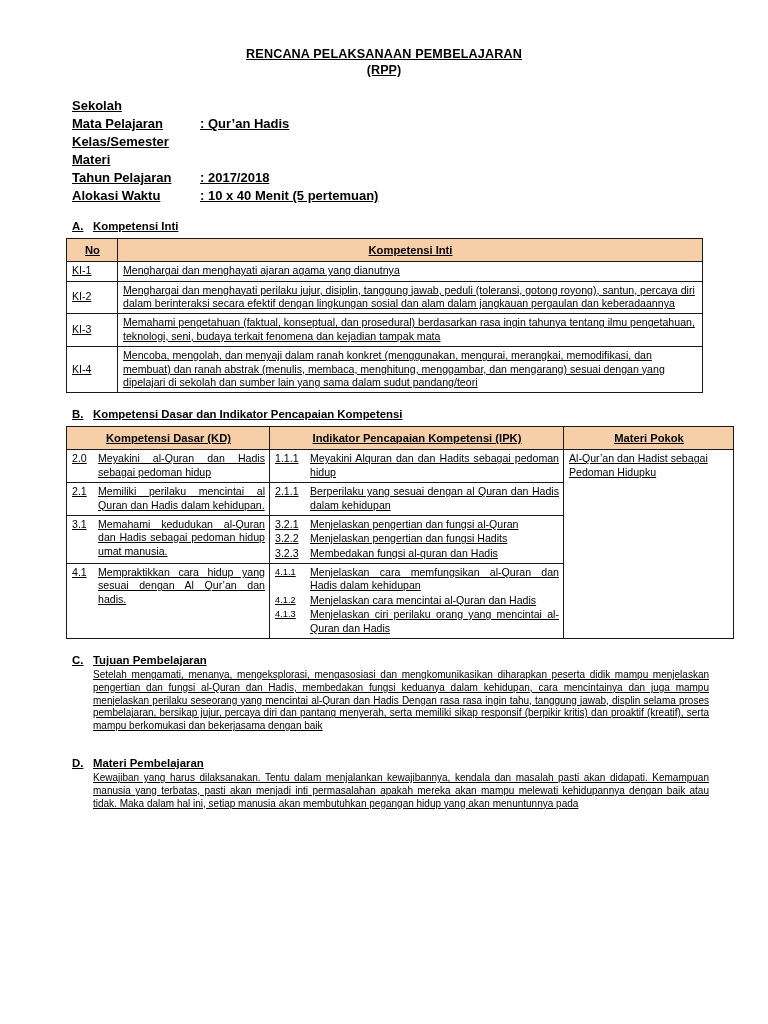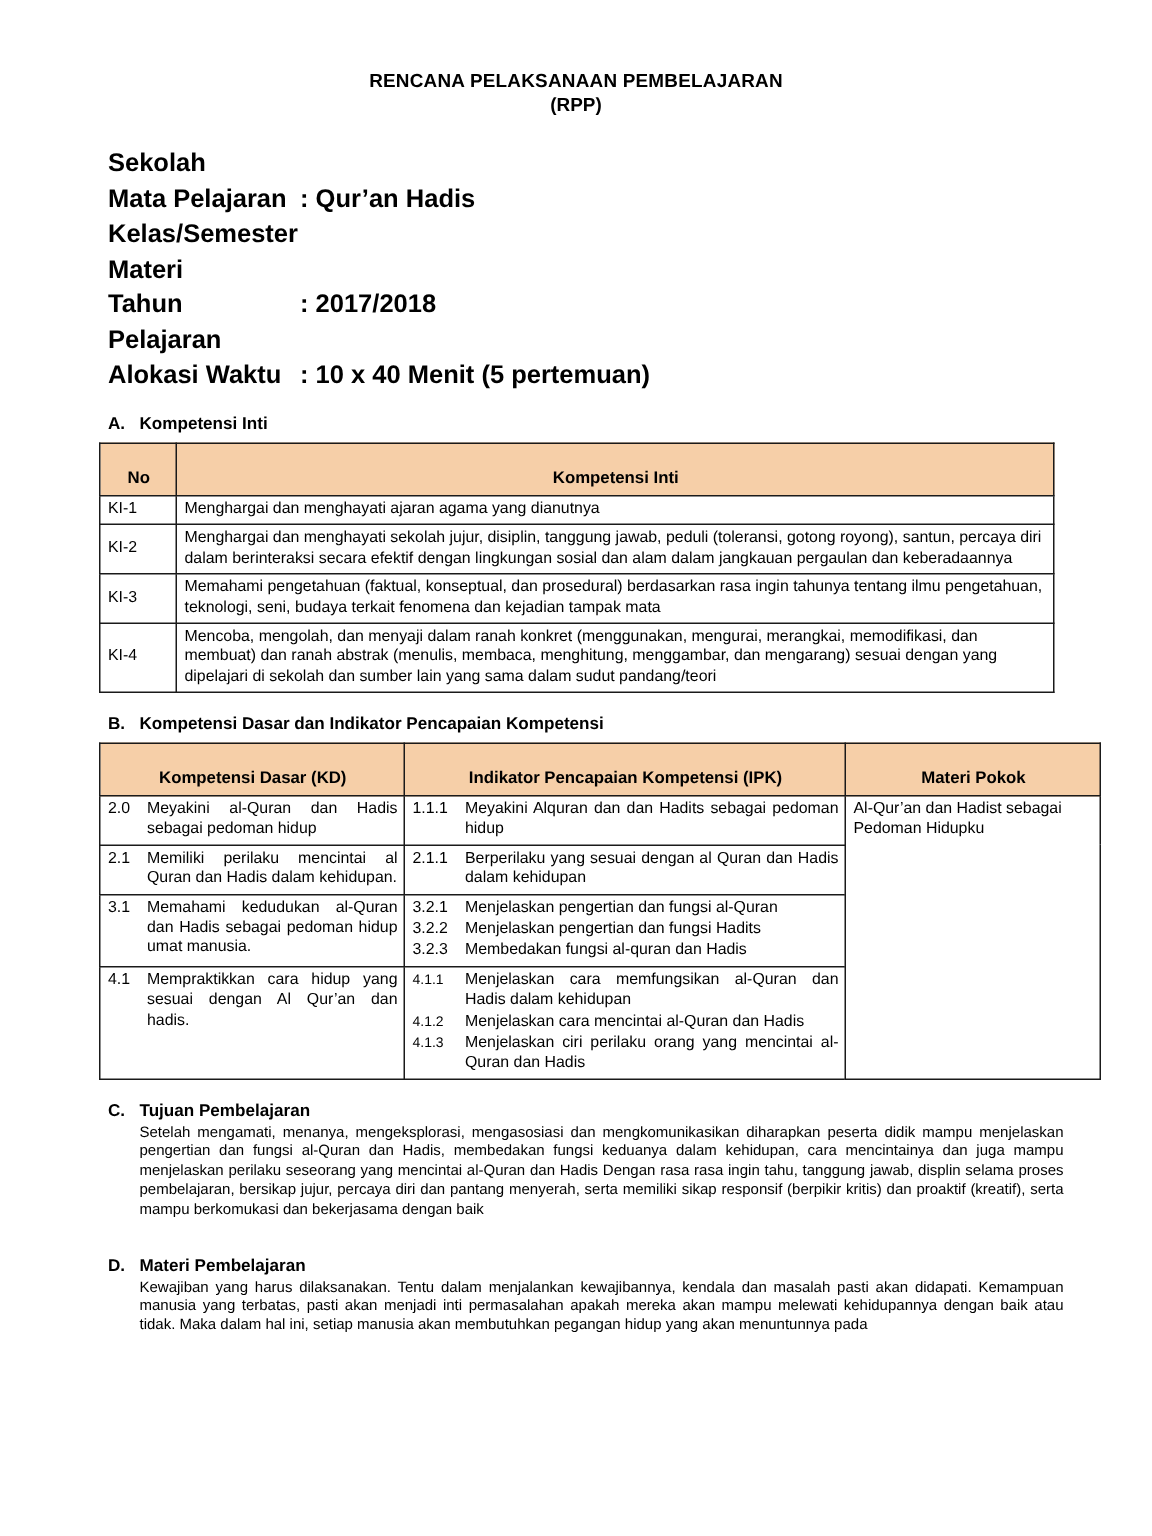--- a/index.html
+++ b/index.html
@@ -15,20 +15,21 @@
     color: #000000;
     -webkit-font-smoothing: antialiased;
   }
   .page {
     position: relative;
     width: 768px;
     height: 916px;
     box-sizing: border-box;
     padding: 46px 66px 0 66px;
     overflow: hidden;
+    text-decoration: underline;
   }
 
   
   .doc-title {
     text-align: center;
     font-weight: bold;
     font-size: 12.6px;
     letter-spacing: 0.15px;
     line-height: 1.28;
   }
@@ -36,21 +37,21 @@
     text-align: center;
     font-weight: bold;
     font-size: 12.6px;
     line-height: 1.28;
   }
 
   
   .ident {
     margin-top: 19px;
     margin-left: 6px;
-    font-size: 17px;
+    font-size: 13px;
     font-weight: bold;
     line-height: 1.385;
   }
   .ident-row {
     display: flex;
   }
   .ident-label {
     width: 128px;
     flex: 0 0 128px;
   }
@@ -89,21 +90,21 @@
     font-size: 10.6px;
     line-height: 1.265;
     font-weight: normal;
     text-align: left;
   }
   table.doc thead th {
     background: #f6cfa8;
     font-weight: bold;
     text-align: center;
     vertical-align: middle;
-    padding-top: 16px;
+    padding-top: 4px;
     padding-bottom: 4px;
     font-size: 11.2px;
   }
   
   .ki-no {
     width: 41px;
     text-align: center;
     vertical-align: middle !important;
     font-size: 10.8px;
   }
@@ -196,21 +197,21 @@
         <th>Kompetensi Inti</th>
       </tr>
     </thead>
     <tbody id="ki-body">
         <tr>
           <td class="ki-no">KI-1</td>
           <td class="ki-desc">Menghargai dan menghayati ajaran agama yang dianutnya</td>
         </tr>
         <tr>
           <td class="ki-no">KI-2</td>
-          <td class="ki-desc">Menghargai dan menghayati sekolah jujur, disiplin, tanggung jawab, peduli (toleransi, gotong royong), santun, percaya diri dalam berinteraksi secara efektif dengan lingkungan sosial dan alam dalam jangkauan pergaulan dan keberadaannya</td>
+          <td class="ki-desc">Menghargai dan menghayati perilaku jujur, disiplin, tanggung jawab, peduli (toleransi, gotong royong), santun, percaya diri dalam berinteraksi secara efektif dengan lingkungan sosial dan alam dalam jangkauan pergaulan dan keberadaannya</td>
         </tr>
         <tr>
           <td class="ki-no">KI-3</td>
           <td class="ki-desc">Memahami pengetahuan (faktual, konseptual, dan prosedural) berdasarkan rasa ingin tahunya tentang ilmu pengetahuan, teknologi, seni, budaya terkait fenomena dan kejadian tampak mata</td>
         </tr>
         <tr>
           <td class="ki-no">KI-4</td>
           <td class="ki-desc">Mencoba, mengolah, dan menyaji dalam ranah konkret (menggunakan, mengurai, merangkai, memodifikasi, dan membuat) dan ranah abstrak (menulis, membaca, menghitung, menggambar, dan mengarang) sesuai dengan yang dipelajari di sekolah dan sumber lain yang sama dalam sudut pandang/teori</td>
         </tr>
       </tbody>

